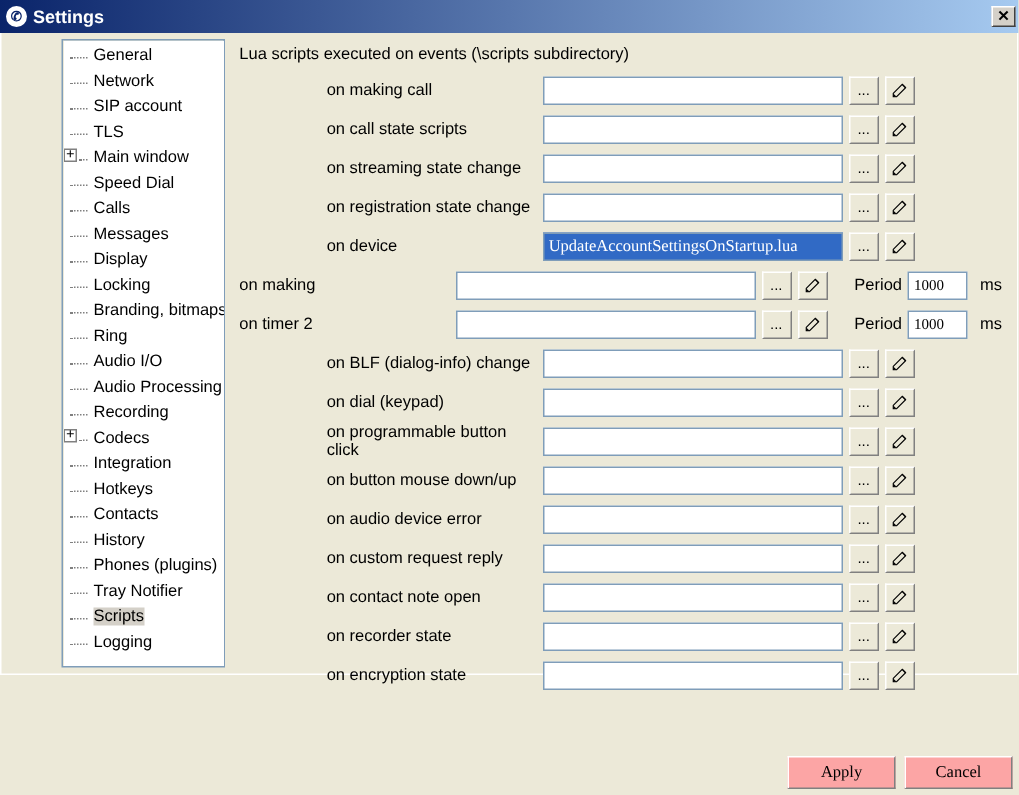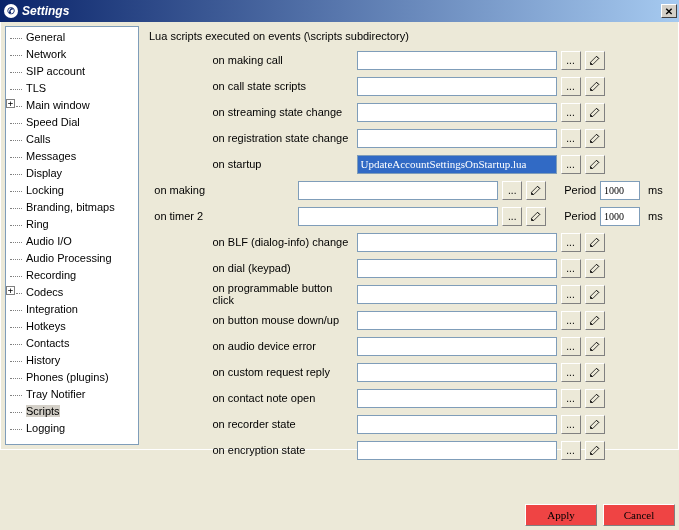--- a/index.html
+++ b/index.html
@@ -1,41 +1,41 @@
 <!DOCTYPE html>
 <html><head>
 <meta charset="utf-8">
 <style>
 * { box-sizing: border-box; margin: 0; padding: 0; }
 body { font-family: Tahoma, sans-serif; font-size: 11px; background: #ece9d8; width: 679px; height: 530px; overflow: hidden; }
 .titlebar { background: linear-gradient(to right, #0a246a, #a6caf0); height: 22px; display: flex; align-items: center; padding: 0 2px 0 4px; color: #fff; font-weight: bold; font-size: 12px; }
 .titlebar .icon { width: 14px; height: 14px; background: #fff; border-radius: 50%; margin-right: 4px; display: flex; align-items: center; justify-content: center; font-size: 9px; color: #0a246a; font-weight: bold; }
-.titlebar .title { flex: 1; font-style: italic; }
+.titlebar .title { flex: 1; }
 .close-btn { width: 16px; height: 14px; background: #d4d0c8; border: 1px solid; border-color: #fff #404040 #404040 #fff; display: flex; align-items: center; justify-content: center; font-family: Arial; font-size: 10px; font-weight: bold; color: #000; cursor: pointer; }
-.content { display: flex; height: 428px; border: 1px solid #fff; border-top: none; }
+.content { display: flex; height: 428px; border: 1px solid #fff; border-top: none; padding-left: 36px; }
 .tree { width: 134px; background: #fff; border: 1px solid #7f9db9; margin: 4px 0 4px 4px; padding: 2px 0; overflow-y: auto; }
 .tree-item { padding: 1px 0 1px 20px; position: relative; white-space: nowrap; cursor: pointer; line-height: 15px; }
 .tree-item:before { content: ""; position: absolute; left: 4px; top: 50%; width: 12px; border-top: 1px dotted #808080; }
 .tree-item .expander { position: absolute; left: 0; top: 2px; width: 9px; height: 9px; border: 1px solid #808080; background: #fff; font-size: 9px; line-height: 7px; text-align: center; font-family: monospace; }
 .tree-item.has-expander { padding-left: 20px; }
 .tree-item.has-expander:before { left: 10px; width: 6px; }
 .tree-item.selected span.label { background: #d4d0c8; }
 .panel { flex: 1; padding: 8px 10px; position: relative; }
 .panel-header { margin-bottom: 8px; }
 .rows { display: flex; flex-direction: column; gap: 6px; align-items: center; }
 .row { display: flex; align-items: center; gap: 4px; height: 20px; }
 .row-label { width: 140px; }
 .row input[type="text"].main-input { width: 200px; height: 19px; border: 1px solid #7f9db9; padding: 1px 3px; font-family: Tahoma; font-size: 11px; }
 .row input[type="text"].main-input.highlighted { background: #316ac5; color: #fff; }
 .row .btn { width: 20px; height: 19px; background: #ece9d8; border: 1px solid; border-color: #fff #808080 #808080 #fff; display: flex; align-items: center; justify-content: center; cursor: pointer; font-size: 10px; }
 .row .period-label { margin-left: 14px; }
 .row input.period { width: 40px; height: 19px; border: 1px solid #7f9db9; padding: 1px 3px; font-family: Tahoma; font-size: 10px; }
 .row .unit { margin-left: 4px; }
 .footer { position: absolute; right: 4px; bottom: 4px; display: flex; gap: 6px; }
-.footer .fbtn { min-width: 72px; height: 22px; background: #ef4444; border: 1px solid; border-color: #fff #808080 #808080 #fff; cursor: pointer; font-family: Tahoma; font-size: 11px; padding: 0 12px; }
+.footer .fbtn { min-width: 72px; height: 22px; background: #fca5a5; border: 1px solid; border-color: #fff #808080 #808080 #fff; cursor: pointer; font-family: Tahoma; font-size: 11px; padding: 0 12px; }
 .tree-inner { position: relative; }
 svg.pencil { width: 12px; height: 12px; }
 </style>
 </head>
 <body>
 
 <div class="titlebar">
   <span class="icon">✆</span>
   <span class="title">Settings</span>
   <span class="close-btn">✕</span>
@@ -115,21 +115,21 @@
           <span class="btn">...</span>
           <span class="btn">
             <svg class="pencil" viewBox="0 0 16 16">
               <path d="M2 11 L10 3 L13 6 L5 14 L2 14 Z" fill="none" stroke="#000" stroke-width="1"></path>
               <path d="M10 3 L13 6" stroke="#000"></path>
               <path d="M2 14 L2 11 L5 14 Z" fill="#000"></path>
             </svg>
           </span>
         </div>
         <div class="row">
-          <div class="row-label">on startup</div>
+          <div class="row-label">on device</div>
           <input type="text" class="main-input highlighted" value="UpdateAccountSettingsOnStartup.lua" style="">
           <span class="btn">...</span>
           <span class="btn">
             <svg class="pencil" viewBox="0 0 16 16">
               <path d="M2 11 L10 3 L13 6 L5 14 L2 14 Z" fill="none" stroke="#000" stroke-width="1"></path>
               <path d="M10 3 L13 6" stroke="#000"></path>
               <path d="M2 14 L2 11 L5 14 Z" fill="#000"></path>
             </svg>
           </span>
         </div>

